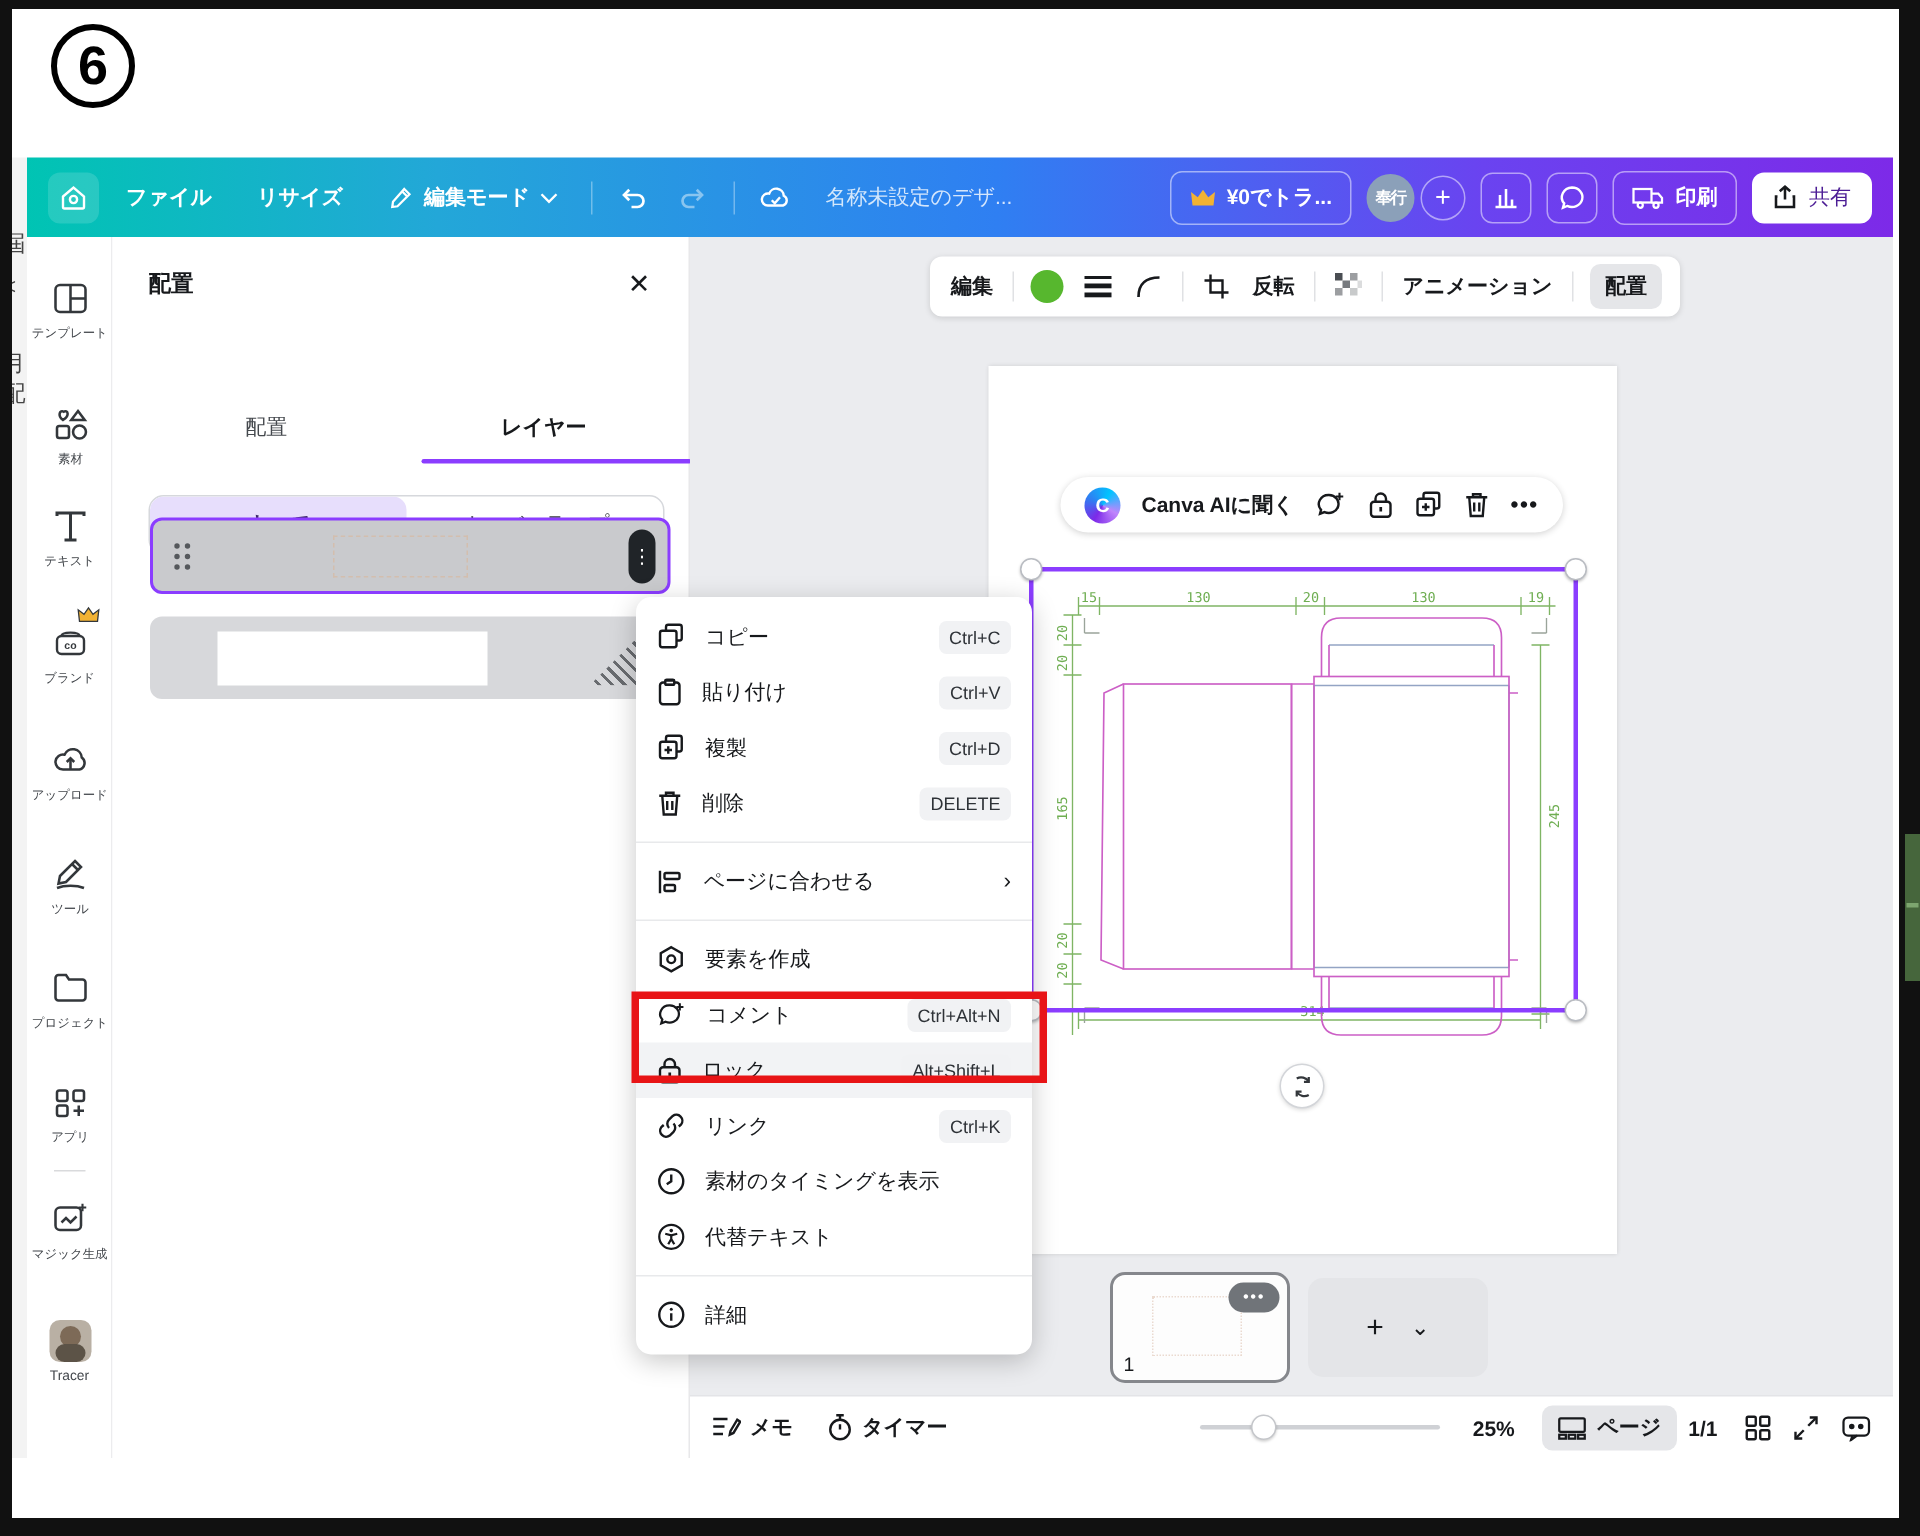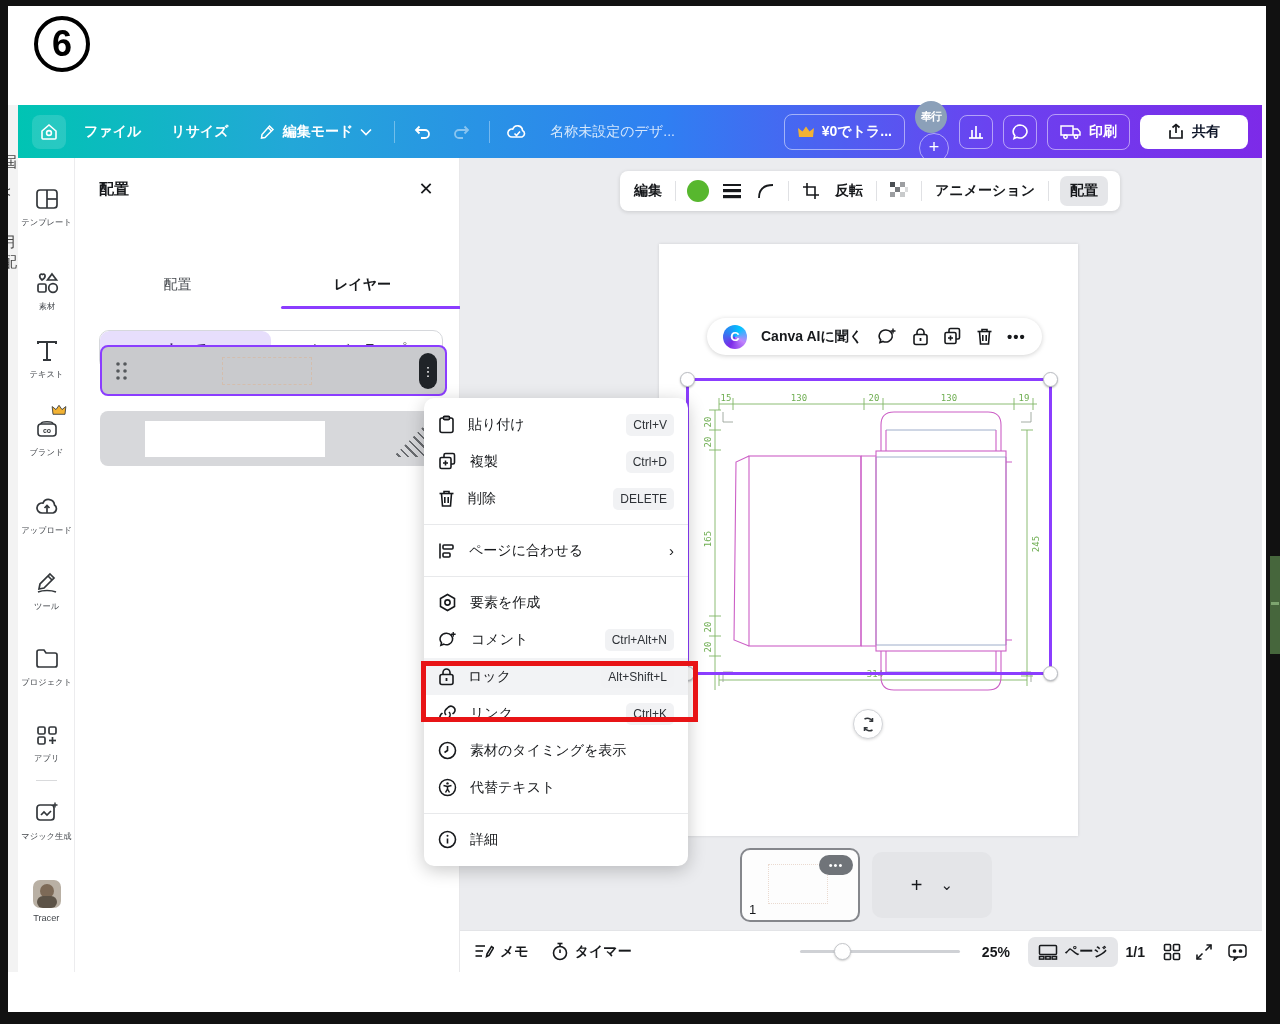--- a/index.html
+++ b/index.html
@@ -31,21 +31,21 @@
   
   #header { left:0; top:0; width:1244px; height:53px; background:linear-gradient(90deg,#00c4b3 0%,#23a7d8 22%,#2f7ff2 52%,#6a43f0 78%,#7d2ae8 100%);
     display:flex; align-items:center; padding:0 14px; color:#fff; font-size:14px; font-weight:bold; gap:6px; }
   .hd-btn { display:flex; align-items:center; gap:7px; padding:8px 12px; border-radius:8px; cursor:pointer; white-space:nowrap; }
   .hd-ic { width:34px; height:34px; display:flex; align-items:center; justify-content:center; border-radius:8px; }
   .hd-sep { width:1px; height:22px; background:rgba(255,255,255,.35); margin:0 4px; }
   #hd-title { color:rgba(255,255,255,.8); font-weight:normal; margin-left:10px; max-width:140px; overflow:hidden; white-space:nowrap; }
   .hd-outline { border:1px solid rgba(255,255,255,.5); }
   #hd-avatar { width:32px; height:32px; border-radius:50%; background:#8ba0b9; color:#fff; font-size:11px; font-weight:bold;
     display:flex; align-items:center; justify-content:center; letter-spacing:-1px; }
-  #hd-share { background:#fff; color:#0f172a; border-radius:8px; padding:8px 28px; display:flex; gap:8px; align-items:center; font-weight:bold; }
+  #hd-share { background:#fff; color:#4c1d95; border-radius:8px; padding:8px 14px; display:flex; gap:8px; align-items:center; font-weight:normal; }
   .dim { opacity:.45; }
 
   
   #rail { left:0; top:53px; width:57px; height:814px; background:#fff; border-right:1px solid #ececee; }
   .rail-item { width:57px; display:flex; flex-direction:column; align-items:center; gap:4px; position:absolute; color:#33373b; cursor:pointer; }
   .rail-item .lbl { font-size:9px; color:#43474c; white-space:nowrap; transform:scale(.92); }
   .rail-item svg { stroke:#33373b; }
   .crown-badge { position:absolute; right:8px; top:-12px; }
   .rail-div { position:absolute; left:18px; width:21px; height:1px; background:#d9dadc; }
   #tracer-avatar { width:28px; height:28px; border-radius:7px; background:#b9b0a4; position:relative; overflow:hidden; }
@@ -203,21 +203,21 @@
         </svg>
       </div>
       <span id="hd-title">名称未設定のデザ...</span>
       <div style="margin-left:auto; display:flex; align-items:center; gap:10px;">
         <div class="hd-btn hd-outline">
           <svg width="18" height="14" viewBox="0 0 18 14">
             <path d="M2 12 L1 3 L5.5 6.5 L9 1.5 L12.5 6.5 L17 3 L16 12 Z" fill="#f2b233"></path>
           </svg>
           <span>¥0でトラ...</span>
         </div>
-        <div style="display:flex; flex-direction:column;">
+        <div style="display:flex; align-items:center;">
           <div id="hd-avatar">
             <span>奉行</span>
           </div>
           <div class="hd-ic hd-outline" style="width:30px;height:30px;border-radius:50%;margin-left:4px;font-size:18px;font-weight:normal;">+</div>
         </div>
         <div class="hd-ic hd-outline">
           <svg width="18" height="16" viewBox="0 0 18 16" fill="none" stroke="#fff" stroke-width="1.7">
             <path d="M2 14 H16"></path>
               <path d="M5 14 V6"></path>
               <path d="M9 14 V2"></path>
@@ -587,20 +587,28 @@
               <path d="M8 15 L7 18 L11 15"></path>
               <circle cx="7.5" cy="9" r="1.1" fill="#17191c"></circle>
               <circle cx="13.5" cy="9" r="1.1" fill="#17191c"></circle>
           </svg>
         </div>
       </div>
     </div>
 
     <div id="ctx-menu" class="abs">
       <div class="menu-row">
+        <svg width="19" height="19" viewBox="0 0 19 19" fill="none" stroke-width="1.6">
+          <path d="M6 5 V3 a1.5 1.5 0 0 1 1.5 -1.5 H15 a1.5 1.5 0 0 1 1.5 1.5 V10.5 A1.5 1.5 0 0 1 15 12 H13"></path>
+            <rect x="2" y="5.5" width="11" height="11" rx="1.5"></rect>
+        </svg>
+        <span class="menu-label">コピー</span>
+        <span class="shortcut">Ctrl+C</span>
+      </div>
+      <div class="menu-row">
         <svg width="17" height="19" viewBox="0 0 17 19" fill="none" stroke-width="1.6">
           <rect x="2" y="3" width="13" height="14.5" rx="2"></rect>
             <path d="M6 3 V1.7 H11 V3"></path>
             <rect x="5.5" y="1.2" width="6" height="3.4" rx="1" fill="#fff"></rect>
             <path d="M5.5 1.8 H11.5 M5.5 4.3 H11.5" stroke-width="1.3"></path>
         </svg>
         <span class="menu-label">貼り付け</span>
         <span class="shortcut">Ctrl+V</span>
       </div>
       <div class="menu-row">

